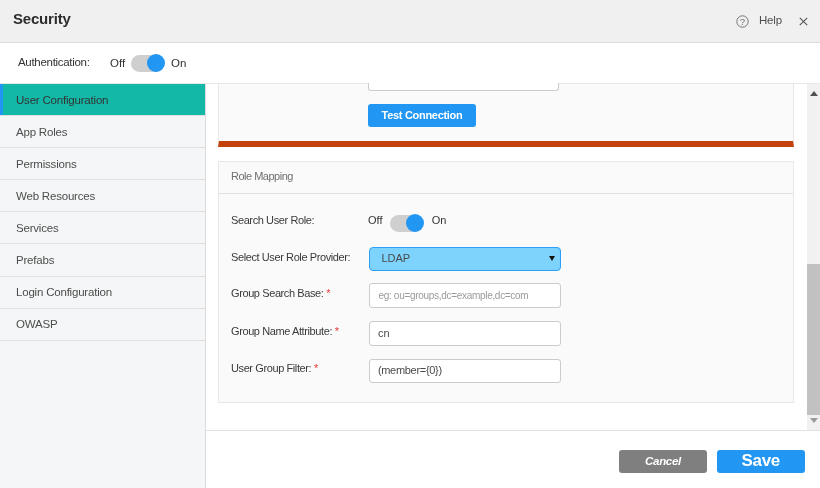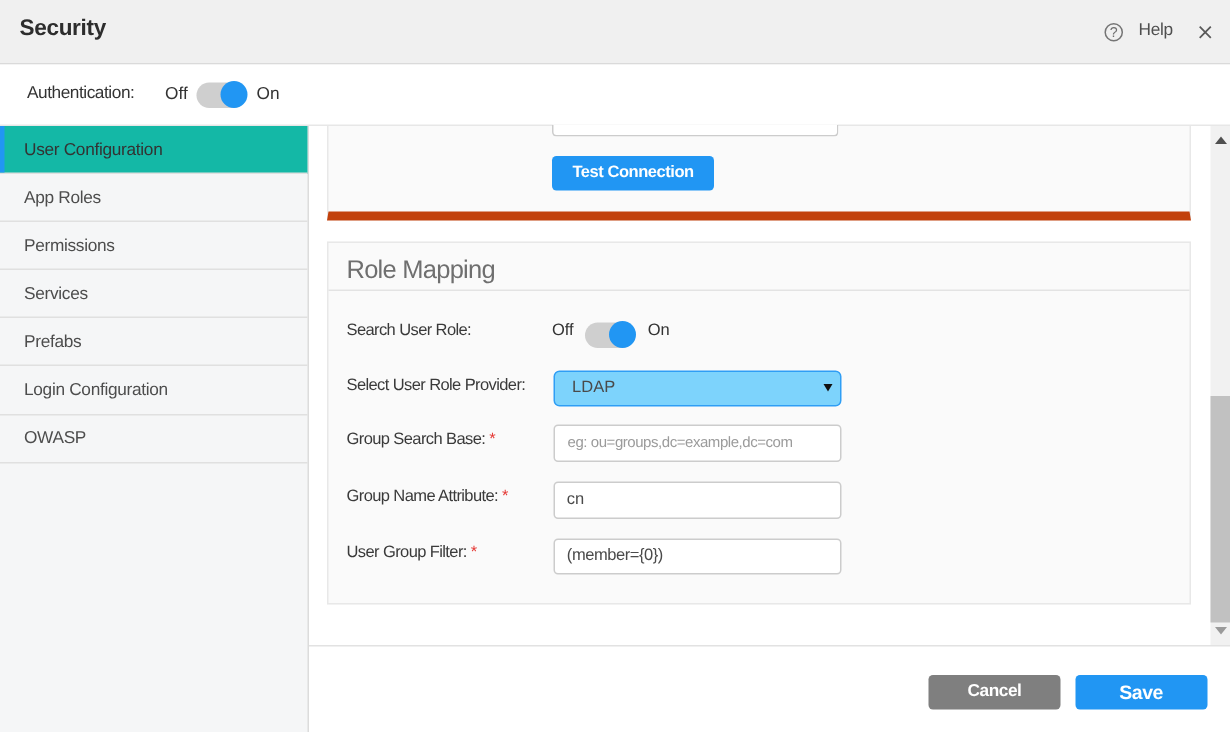--- a/index.html
+++ b/index.html
@@ -27,21 +27,21 @@
   .sitem.active::before { content:""; position:absolute; left:0; top:0; bottom:0; width:3px; background:#2196f3; }
 
   
   .panel1 { left:218px; top:84px; width:576px; height:62.5px; background:#fafafa; border-left:1px solid #e8e8e8; border-right:1px solid #e8e8e8; border-bottom:6px solid #c2410c; }
   .panel2 { left:218px; top:161px; width:576px; height:242px; background:#fafafa; border:1px solid #e8e8e8; }
 
   .inp { background:#fff; border:1px solid #cccccc; border-radius:3px; }
 
   .btn { display:flex; align-items:center; justify-content:center; color:#fff; font-size:11px; font-weight:bold; letter-spacing:-0.3px; border-radius:3px; }
   .blue { background:#2196f3; }
-  .gray { background:#7f7f7f; }
+  .gray { background:#7f7f7f;font-style:italic; }
 
   .lbl { font-size:11px; color:#3a3a3a; letter-spacing:-0.4px; white-space:nowrap; }
   .req { color:#e53935; letter-spacing:0; }
   .val { font-size:11px; color:#4a4a4a; white-space:nowrap; }
 
   
   .sbar { left:807px; top:84px; width:13px; height:346px; background:#f1f1f1; }
   .sthumb { position:absolute; left:0; top:180px; width:13px; height:151px; background:#c1c1c1; }
   .arrow-up { position:absolute; left:2.8px; top:6.5px; width:0; height:0; border-left:4px solid transparent; border-right:4px solid transparent; border-bottom:5px solid #505050; }
   .arrow-dn { position:absolute; left:2.8px; top:333.5px; width:0; height:0; border-left:4px solid transparent; border-right:4px solid transparent; border-top:5px solid #9a9a9a; }
@@ -68,33 +68,34 @@
   <div class="abs onoff" style="left:110px; top:56.5px; font-size:11.5px;">Off</div>
   <div class="abs toggle" style="left:131px; top:55.4px; width:33px; height:17px;">
     <span class="knob" style="width:18px; height:18px;"></span>
   </div>
   <div class="abs onoff" style="left:171px; top:56.5px; font-size:11.5px;">On</div>
 
   <div class="abs sidebar">
     <div class="sitem active">User Configuration</div>
     <div class="sitem">App Roles</div>
     <div class="sitem">Permissions</div>
+    <div class="sitem">Web Resources</div>
     <div class="sitem">Services</div>
     <div class="sitem">Prefabs</div>
     <div class="sitem">Login Configuration</div>
     <div class="sitem">OWASP</div>
   </div>
 
   <div class="abs panel1">
     <div style="position:absolute; left:149px; top:-1px; width:191px; height:8.2px; background:#fff; border:1px solid #ccc; border-top:none; border-radius:0 0 3px 3px;"></div>
     <div class="btn blue" style="position:absolute; left:149.3px; top:19.7px; width:107.5px; height:23.2px;">Test Connection</div>
   </div>
 
   <div class="abs panel2">
-    <div style="position:absolute; left:12px; top:8px; font-size:17px; letter-spacing:-0.5px; color:#6f6f6f;">Role Mapping</div>
+    <div style="position:absolute; left:12px; top:8px; font-size:11px; letter-spacing:-0.5px; color:#6f6f6f;">Role Mapping</div>
     <div style="position:absolute; left:0; top:30.5px; width:100%; border-top:1px solid #e3e3e3;"></div>
 
     <div class="lbl" style="position:absolute; left:12px; top:52px;">Search User Role:</div>
     <div class="onoff" style="position:absolute; left:149px; top:52px;">Off</div>
     <div class="toggle" style="position:absolute; left:170.6px; top:53px; width:33px; height:17px;">
       <span class="knob" style="width:18px; height:18px;"></span>
     </div>
     <div class="onoff" style="position:absolute; left:212.8px; top:52px;">On</div>
 
     <div class="lbl" style="position:absolute; left:12px; top:88.8px;">Select User Role Provider:</div>
@@ -120,14 +121,14 @@
   </div>
 
   <div class="abs sbar">
     <span class="arrow-up"></span>
     <span class="sthumb"></span>
     <span class="arrow-dn"></span>
   </div>
 
   <div class="abs footer">
     <div class="btn gray" style="position:absolute; left:413px; top:18.5px; width:88px; height:23px; font-size:11.5px;">Cancel</div>
-    <div class="btn blue" style="position:absolute; left:511px; top:18.5px; width:87.5px; height:23px; font-size:13px;">Save</div>
+    <div class="btn blue" style="position:absolute; left:511px; top:18.5px; width:87.5px; height:23px; font-size:17px;">Save</div>
   </div>
 
 </body></html>

